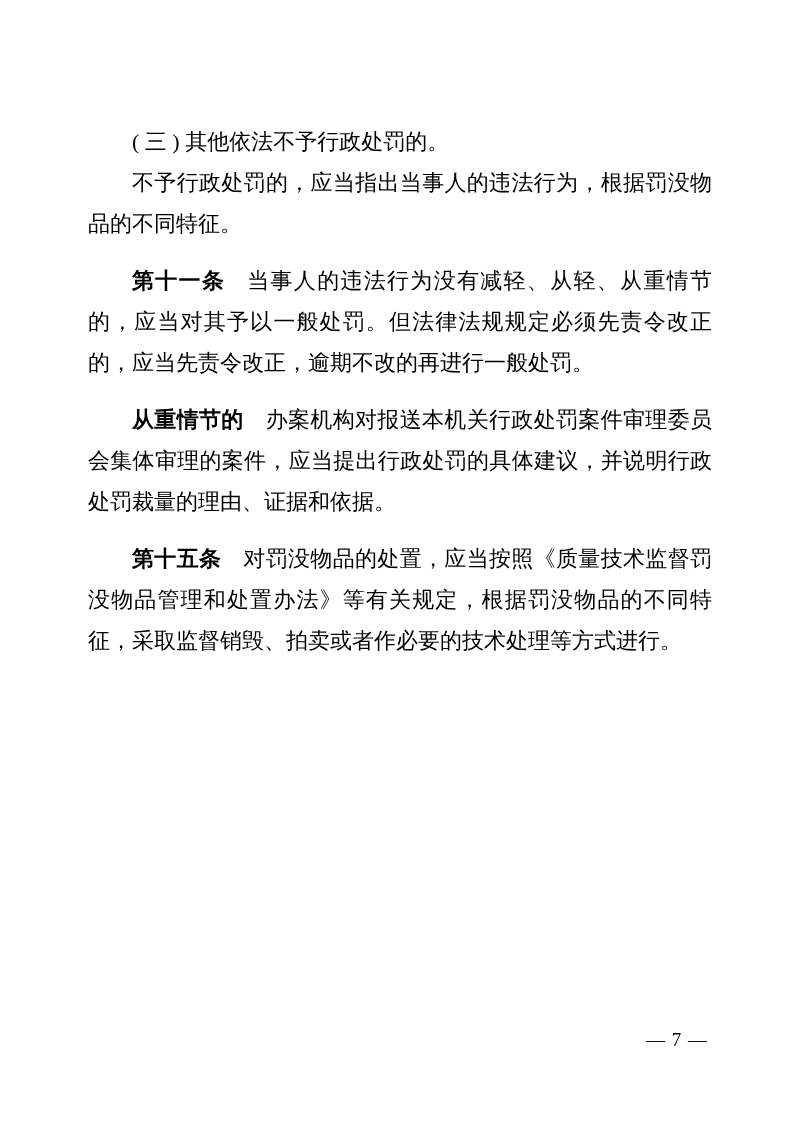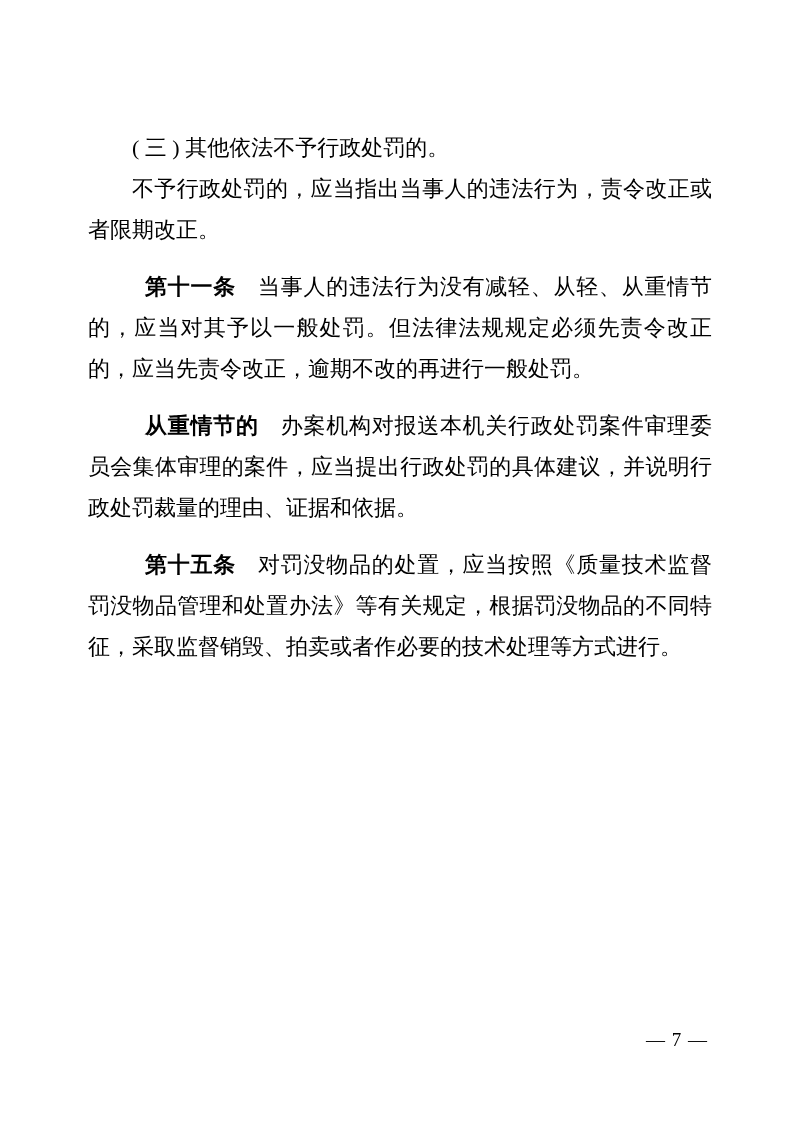--- a/index.html
+++ b/index.html
@@ -12,40 +12,39 @@
     width: 793px;
     height: 1122px;
     background: #ffffff;
     color: #000000;
     font-family: "Liberation Serif", "DejaVu Serif", serif;
     overflow: hidden;
   }
   .content {
     position: absolute;
     left: 88px;
-    top: 127px;
+    top: 121px;
     width: 624px;
   }
   .content p.para {
     margin: 0;
     font-size: 22px;
     line-height: 41px;
     text-align: justify;
     text-justify: inter-ideograph;
     text-indent: 2em;
     word-break: break-all;
     color: #000000;
   }
   .content p.para.spaced {
     margin-top: 16px;
   }
   .article-lead {
     font-weight: 700;
     margin-right: 1em;
-    margin-left: 13px;
   }
   .footer {
     position: absolute;
     top: 1028px;
     right: 85px;
     font-size: 19px;
     line-height: 24px;
     letter-spacing: 1px;
     color: #000000;
     font-family: "Liberation Serif", "DejaVu Serif", serif;
@@ -53,21 +52,21 @@
 </style>
 </head>
 <body>
 
 <div class="page">
 
   <div class="content">
 
     <p class="para"><span>( 三 ) 其他依法不予行政处罚的。</span></p>
 
-    <p class="para"><span>不予行政处罚的，应当指出当事人的违法行为，责令改正或者限期改正。</span></p>
+    <p class="para"><span>不予行政处罚的，应当指出当事人的违法行为，根据罚没物品的不同特征。</span></p>
 
     <p class="para spaced"><span class="article-lead">第十一条</span><span>当事人的违法行为没有减轻、从轻、从重情节的，应当对其予以一般处罚。但法律法规规定必须先责令改正的，应当先责令改正，逾期不改的再进行一般处罚。</span></p>
 
     <p class="para spaced"><span class="article-lead">从重情节的</span><span>办案机构对报送本机关行政处罚案件审理委员会集体审理的案件，应当提出行政处罚的具体建议，并说明行政处罚裁量的理由、证据和依据。</span></p>
 
 
 
     <p class="para spaced"><span class="article-lead">第十五条</span><span>对罚没物品的处置，应当按照《质量技术监督罚没物品管理和处置办法》等有关规定，根据罚没物品的不同特征，采取监督销毁、拍卖或者作必要的技术处理等方式进行。</span></p>
 
   </div>

